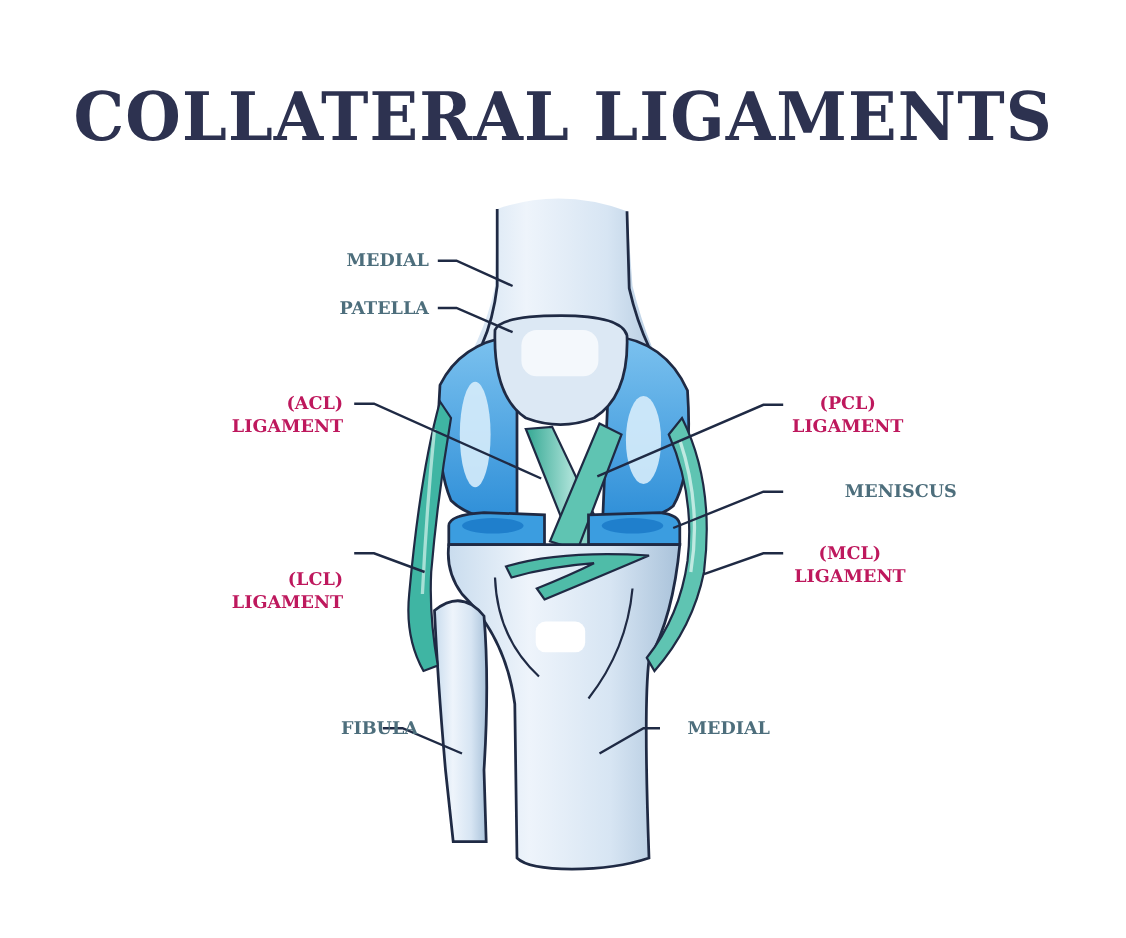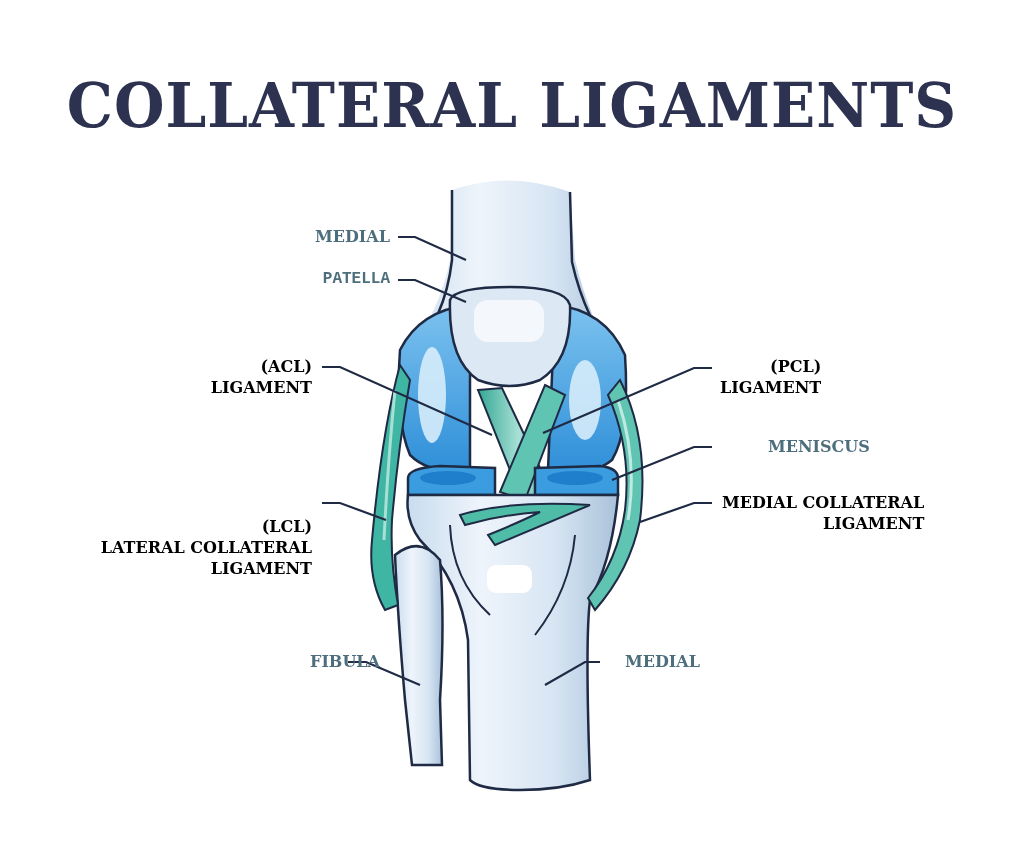--- a/index.html
+++ b/index.html
@@ -5,25 +5,25 @@
   html, body { margin: 0; padding: 0; background: #ffffff; }
   body { width: 1024px; height: 853px; position: relative; overflow: hidden; font-family: "DejaVu Serif", "Liberation Serif", serif; }
   .title {
     position: absolute; left: 0; width: 1024px; top: 72px; text-align: center;
     font-family: "DejaVu Serif", serif; font-weight: 900; font-size: 58px; letter-spacing: 1px;
     color: #2d3250; transform: scaleY(1.05);
   }
   svg.art { position: absolute; left: 0; top: 0; }
   .lbl {
     position: absolute; font-family: "DejaVu Serif", serif; font-weight: 700; font-size: 16px;
-    line-height: 21px; color: #000000; white-space: nowrap;
+    line-height: 21px; color: #be185d; white-space: nowrap;
   }
   .lbl.accent { color: #4d6e7c; }
   .lbl.right { text-align: right; }
-  .lbl.left { text-align: right; }
+  .lbl.left { text-align: center; }
   .lbl div { display: block; }
 </style>
 </head>
 <body>
 
 <div class="title">COLLATERAL LIGAMENTS</div>
 
 <svg class="art" width="1024" height="853" viewBox="0 0 1024 853">
   <defs>
     <linearGradient id="boneG" x1="0" x2="1" y1="0" y2="0">
@@ -105,41 +105,40 @@
     <path d="M712 368 L694 368 L543 433"></path>
     <path d="M712 447 L694 447 L612 480"></path>
     <path d="M712 503 L694 503 L640 522"></path>
     <path d="M600 662 L585 662 L545 685"></path>
   </g>
 </svg>
 
 <div class="lbl accent right" style="right:634px; top:226px;">
   <div>MEDIAL</div>
 </div>
-<div class="lbl accent right" style="right:634px; top:269px;font-family:Liberation Mono, monospace;">
+<div class="lbl accent right" style="right:634px; top:269px;">
   <div>PATELLA</div>
 </div>
 <div class="lbl right" style="right:712px; top:356px;">
   <div>(ACL)</div>
   <div>LIGAMENT</div>
 </div>
 <div class="lbl right" style="right:712px; top:516px;">
   <div>(LCL)</div>
-  <div>LATERAL COLLATERAL</div>
   <div>LIGAMENT</div>
 </div>
 <div class="lbl accent right" style="right:644px; top:651px;">
   <div>FIBULA</div>
 </div>
 <div class="lbl left" style="left:720px; top:356px;">
   <div>(PCL)</div>
   <div>LIGAMENT</div>
 </div>
 <div class="lbl accent left" style="left:720px; top:436px;margin-left:48px;">
   <div>MENISCUS</div>
 </div>
 <div class="lbl left" style="left:722px; top:492px;">
-  <div>MEDIAL COLLATERAL</div>
+  <div>(MCL)</div>
   <div>LIGAMENT</div>
 </div>
 <div class="lbl accent left" style="left:625px; top:651px;">
   <div>MEDIAL</div>
 </div>
 
 </body></html>

